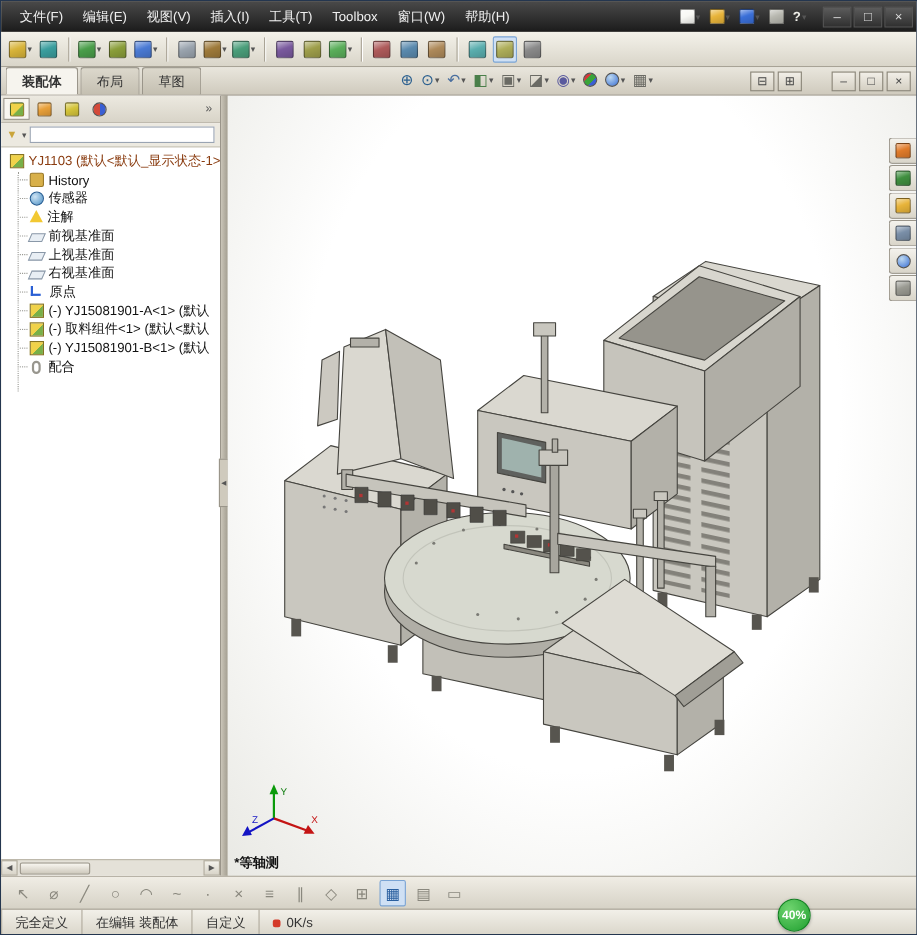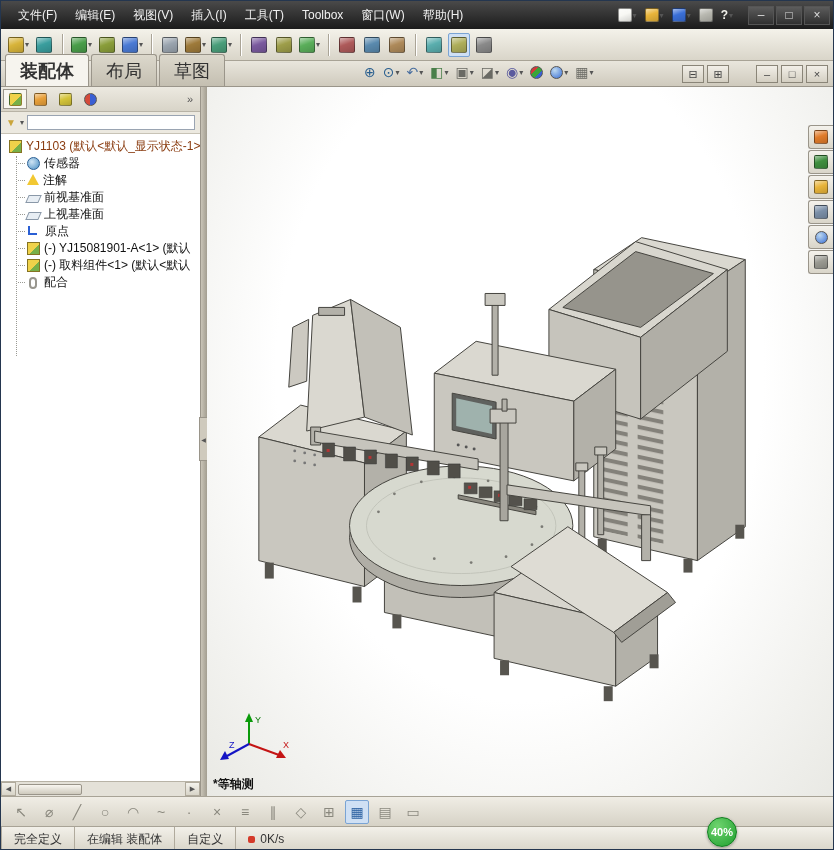--- a/index.html
+++ b/index.html
@@ -38,21 +38,21 @@
 
   .toolbar{height:32px;background:linear-gradient(#f4f2ea,#d9d5c9);border-bottom:1px solid #a8a396;
            display:flex;align-items:center;padding:0 6px;gap:3px;}
   .tbtn{height:24px;min-width:22px;display:flex;align-items:center;justify-content:center;border:1px solid transparent;border-radius:2px;}
   .tbtn .blk{width:16px;height:16px;}
   .tbtn.active{background:#cfe0f4;border-color:#7aa4d4;}
 
   
   .tabrow{height:26px;background:linear-gradient(#e9e6dd,#cfcabd);border-bottom:1px solid #9a958a;
           display:flex;align-items:flex-end;padding-left:4px;position:relative;}
-  .tab{padding:4px 14px 3px;font-size:18px;border:1px solid #9a958a;border-bottom:none;border-radius:3px 3px 0 0;
+  .tab{padding:4px 14px 3px;font-size:12px;border:1px solid #9a958a;border-bottom:none;border-radius:3px 3px 0 0;
        background:linear-gradient(#dcd8cc,#c4bfb1);margin-right:2px;color:#333;cursor:default;}
   .tab.active{background:#f6f4ee;font-weight:bold;}
   .hud{position:absolute;left:360px;top:3px;display:flex;align-items:center;gap:1px;}
   .hudbtn{display:flex;align-items:center;padding:1px 3px;font-size:14px;border-radius:2px;}
   .docwin{position:absolute;right:5px;top:4px;display:flex;gap:3px;}
   .dwbtn{width:22px;height:18px;border:1px solid #8a8578;background:linear-gradient(#f2efe8,#d4cfc2);
          display:flex;align-items:center;justify-content:center;}
   .dwbtn .glyph{font-size:11px;color:#444;}
 
   
@@ -328,46 +328,58 @@
         <span class="dd">▾</span>
         <span class="filter-input"></span>
       </div>
       <div class="tree">
         <div class="tree-guide"></div>
       <div class="trow root">
             <span class="tic ic-assembly"></span>
             <span class="tlabel" style="color: rgb(138, 60, 16);">YJ1103 (默认&lt;默认_显示状态-1&gt;)</span>
           </div>
           <div class="trow">
+            <span class="tic ic-history"></span>
+            <span class="tlabel">History</span>
+          </div>
+          <div class="trow">
             <span class="tic ic-sensors"></span>
             <span class="tlabel">传感器</span>
           </div>
           <div class="trow">
             <span class="tic ic-annotations"></span>
             <span class="tlabel">注解</span>
           </div>
           <div class="trow">
             <span class="tic ic-plane"></span>
             <span class="tlabel">前视基准面</span>
           </div>
           <div class="trow">
             <span class="tic ic-plane"></span>
             <span class="tlabel">上视基准面</span>
           </div>
           <div class="trow">
+            <span class="tic ic-plane"></span>
+            <span class="tlabel">右视基准面</span>
+          </div>
+          <div class="trow">
             <span class="tic ic-origin"></span>
             <span class="tlabel">原点</span>
           </div>
           <div class="trow">
             <span class="tic ic-component"></span>
             <span class="tlabel">(-) YJ15081901-A&lt;1&gt; (默认</span>
           </div>
           <div class="trow">
             <span class="tic ic-component"></span>
             <span class="tlabel">(-) 取料组件&lt;1&gt; (默认&lt;默认</span>
+          </div>
+          <div class="trow">
+            <span class="tic ic-component"></span>
+            <span class="tlabel">(-) YJ15081901-B&lt;1&gt; (默认</span>
           </div>
           <div class="trow">
             <span class="tic ic-mates"></span>
             <span class="tlabel">配合</span>
           </div>
         </div>
       <div class="h-scroll">
         <span class="sarrow">◀</span>
         <span class="sthumb"></span>
         <span class="sarrow right">▶</span>

